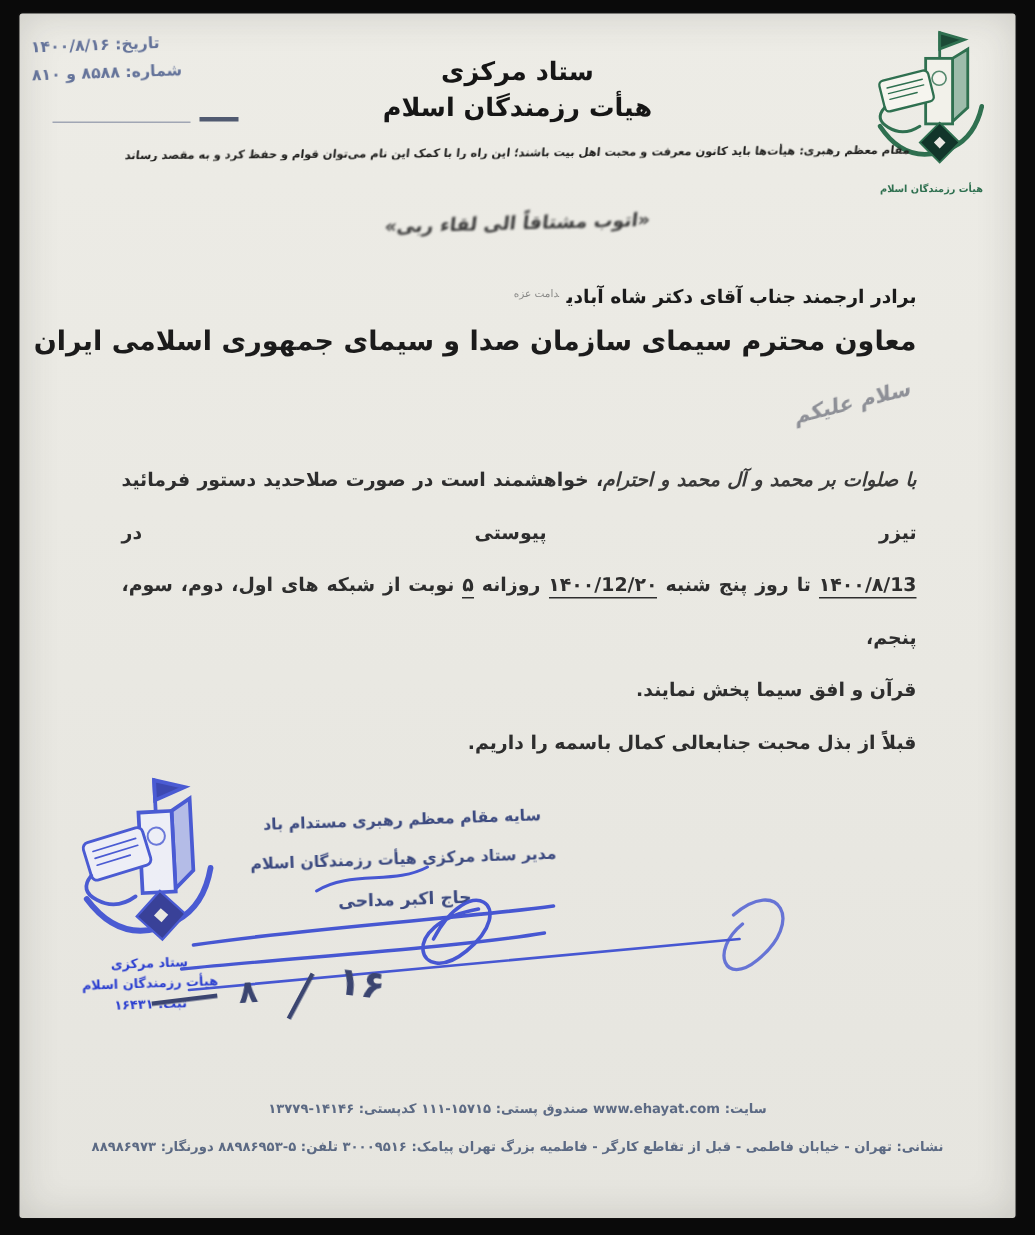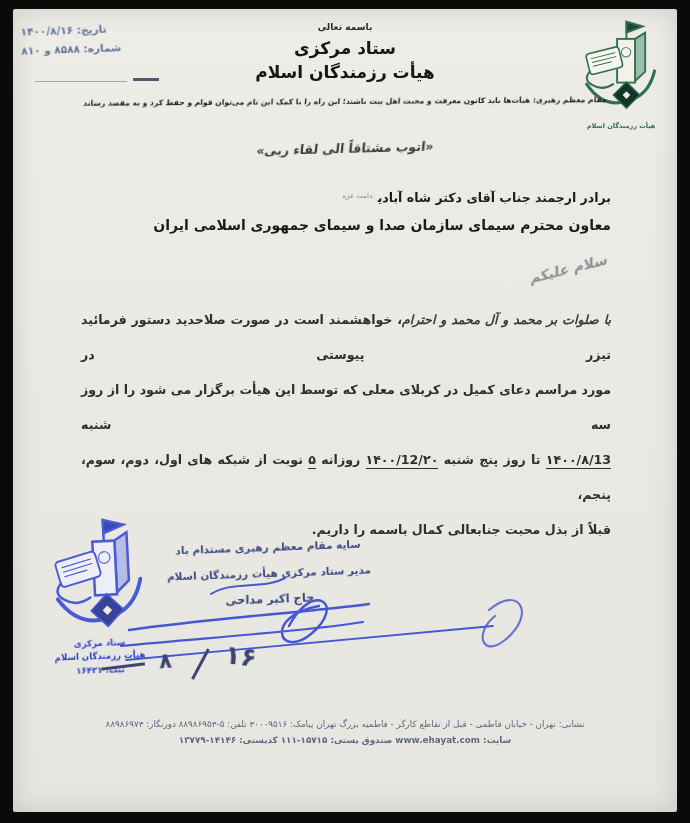--- a/index.html
+++ b/index.html
@@ -30,21 +30,21 @@
   .datebox{left:8px;top:14px;width:150px;color:#64739a;transform:rotate(-2deg);
            font-size:10.5px;font-weight:600;filter:blur(.45px);text-align:left;direction:rtl;}
   .datebox div{margin-bottom:7px;white-space:nowrap;}
   .rule-a{left:22px;top:72px;width:92px;border-top:1.5px solid #8d95a8;opacity:.8;}
   .rule-b{left:120px;top:69px;width:26px;border-top:3px solid #3f4a63;opacity:.9;}
   
   .quote{top:132px;font-size:12.5px;font-weight:600;color:#3a3a3a;filter:blur(.55px);transform:rotate(-1.5deg) skewX(-8deg);}
   
   .r1{top:181px;right:66px;font-size:12.5px;font-weight:bold;color:#1b1b1b;filter:blur(.2px);}
   .r1 .annot{font-size:7px;color:#8a8a88;font-weight:400;vertical-align:4px;margin-right:5px;filter:blur(.3px);}
-  .r2{top:208px;right:66px;font-size:14px;font-weight:bold;color:#1b1b1b;filter:blur(.2px);}
+  .r2{top:208px;right:66px;font-size:18px;font-weight:bold;color:#1b1b1b;filter:blur(.2px);}
   
   .salutation{top:252px;right:68px;font-size:14px;font-weight:600;color:#8e9097;
               transform:rotate(-14deg) skewX(-12deg);filter:blur(.45px);}
   
   .body-block{top:293px;right:66px;left:68px;font-size:12.6px;font-weight:600;color:#2e2e2e;
               line-height:35px;filter:blur(.25px);}
   .body-block .j{text-align:justify;text-align-last:justify;}
   .body-block .r{text-align:right;}
   .hw{font-style:italic;filter:blur(.35px);letter-spacing:-.3px;color:#3a3a3a;margin-top:13px;}
   .u{border-bottom:1.4px solid currentColor;padding-bottom:1px;}
@@ -55,33 +55,32 @@
   .sig-lines{left:148px;top:525px;width:216px;text-align:center;color:#3c4a80;font-size:10.5px;
              font-weight:600;line-height:26px;transform:rotate(-2deg);filter:blur(.4px);}
   .sig-lines .name{font-size:11.5px;}
   .scribble{left:88px;top:543px;}
   .sig-digit{color:#3b4570;font-weight:600;filter:blur(.35px);}
   .d16{left:212px;top:632px;font-size:26px;transform:rotate(7deg);}
   .d8{left:146px;top:640px;font-size:21px;transform:rotate(-4deg);}
   .slash1{left:186px;top:638px;width:2.5px;height:34px;background:#3b4570;transform:rotate(28deg);filter:blur(.3px);}
   .dashL{left:88px;top:656px;width:44px;height:2.5px;background:#3b4570;transform:rotate(-7deg);filter:blur(.3px);}
   
-  .f1{top:710px;font-size:8.8px;font-weight:400;color:#5c6a84;filter:blur(.3px);}
+  .f1{top:751px;font-size:8.8px;font-weight:700;color:#5c6a84;filter:blur(.3px);}
   .f2{top:726px;font-size:8.8px;font-weight:600;color:#5c6a84;filter:blur(.3px);}
   svg .ln{fill:none;stroke-linecap:round;}
 </style>
 </head>
 <body>
 
 <div class="frame-noise" style="left:20px;top:30px;width:3px;height:48px;transform:rotate(8deg);"></div>
 <div class="frame-noise" style="left:34px;top:55px;width:2px;height:30px;transform:rotate(-12deg);"></div>
 
 <div class="paper" dir="rtl">
 
-  <div class="abs ctr bismillah">باسمه تعالی</div>
   <div class="abs ctr org1">ستاد مرکزی</div>
   <div class="abs ctr org2">هیأت رزمندگان اسلام</div>
 
   <div class="abs logo-green">
     <svg width="78" height="100" viewBox="0 0 100 128">
       <g stroke="#2f7050" stroke-width="2.4">
         <path class="ln" d="M57 6 v30"></path>
         <path d="M57 6 l21 6 -21 8 z" fill="#1c4a36"></path>
         <path d="M68 28 l13 -8 v50 l-13 12 z" fill="#9dbcab"></path>
         <rect x="45" y="28" width="23" height="56" fill="#f2f1ea"></rect>
@@ -114,22 +113,22 @@
 
   <div class="abs r1">
     <span>برادر ارجمند جناب آقای دکتر شاه آبادی</span><span class="annot">دامت عزه</span>
   </div>
   <div class="abs r2">معاون محترم سیمای سازمان صدا و سیمای جمهوری اسلامی ایران</div>
 
   <div class="abs salutation">سلام علیکم</div>
 
   <div class="abs body-block">
     <div class="j"><span class="hw">با صلوات بر محمد و آل محمد و احترام</span><span>، خواهشمند است در صورت صلاحدید دستور فرمائید تیزر پیوستی در</span></div>
-    <div class="j">مورد مراسم دعای کمیل در کربلای معلی که توسط این هیأت برگزار می شود را از روز سه شنبه</div>
     <div class="j"><span class="u">۱۴۰۰/۸/13</span><span> تا روز پنج شنبه </span><span class="u">۱۴۰۰/12/۲۰</span><span> روزانه </span><span class="u">۵</span><span> نوبت از شبکه های اول، دوم، سوم، پنجم،</span></div>
+    <div class="r">قرآن و افق سیما پخش نمایند.</div>
     <div class="r">قبلاً از بذل محبت جنابعالی کمال باسمه را داریم.</div>
   </div>
 
   <div class="abs stampbox">
     <svg width="96" height="124" viewBox="0 0 100 128">
       <g stroke="#2b3fd0" stroke-width="2.6" opacity=".9">
         <path class="ln" d="M57 6 v30"></path>
         <path d="M57 6 l21 6 -21 8 z" fill="#1a2aa8"></path>
         <path d="M68 28 l13 -8 v50 l-13 12 z" fill="#aab3e8"></path>
         <rect x="45" y="28" width="23" height="56" fill="#eef0fa"></rect>

